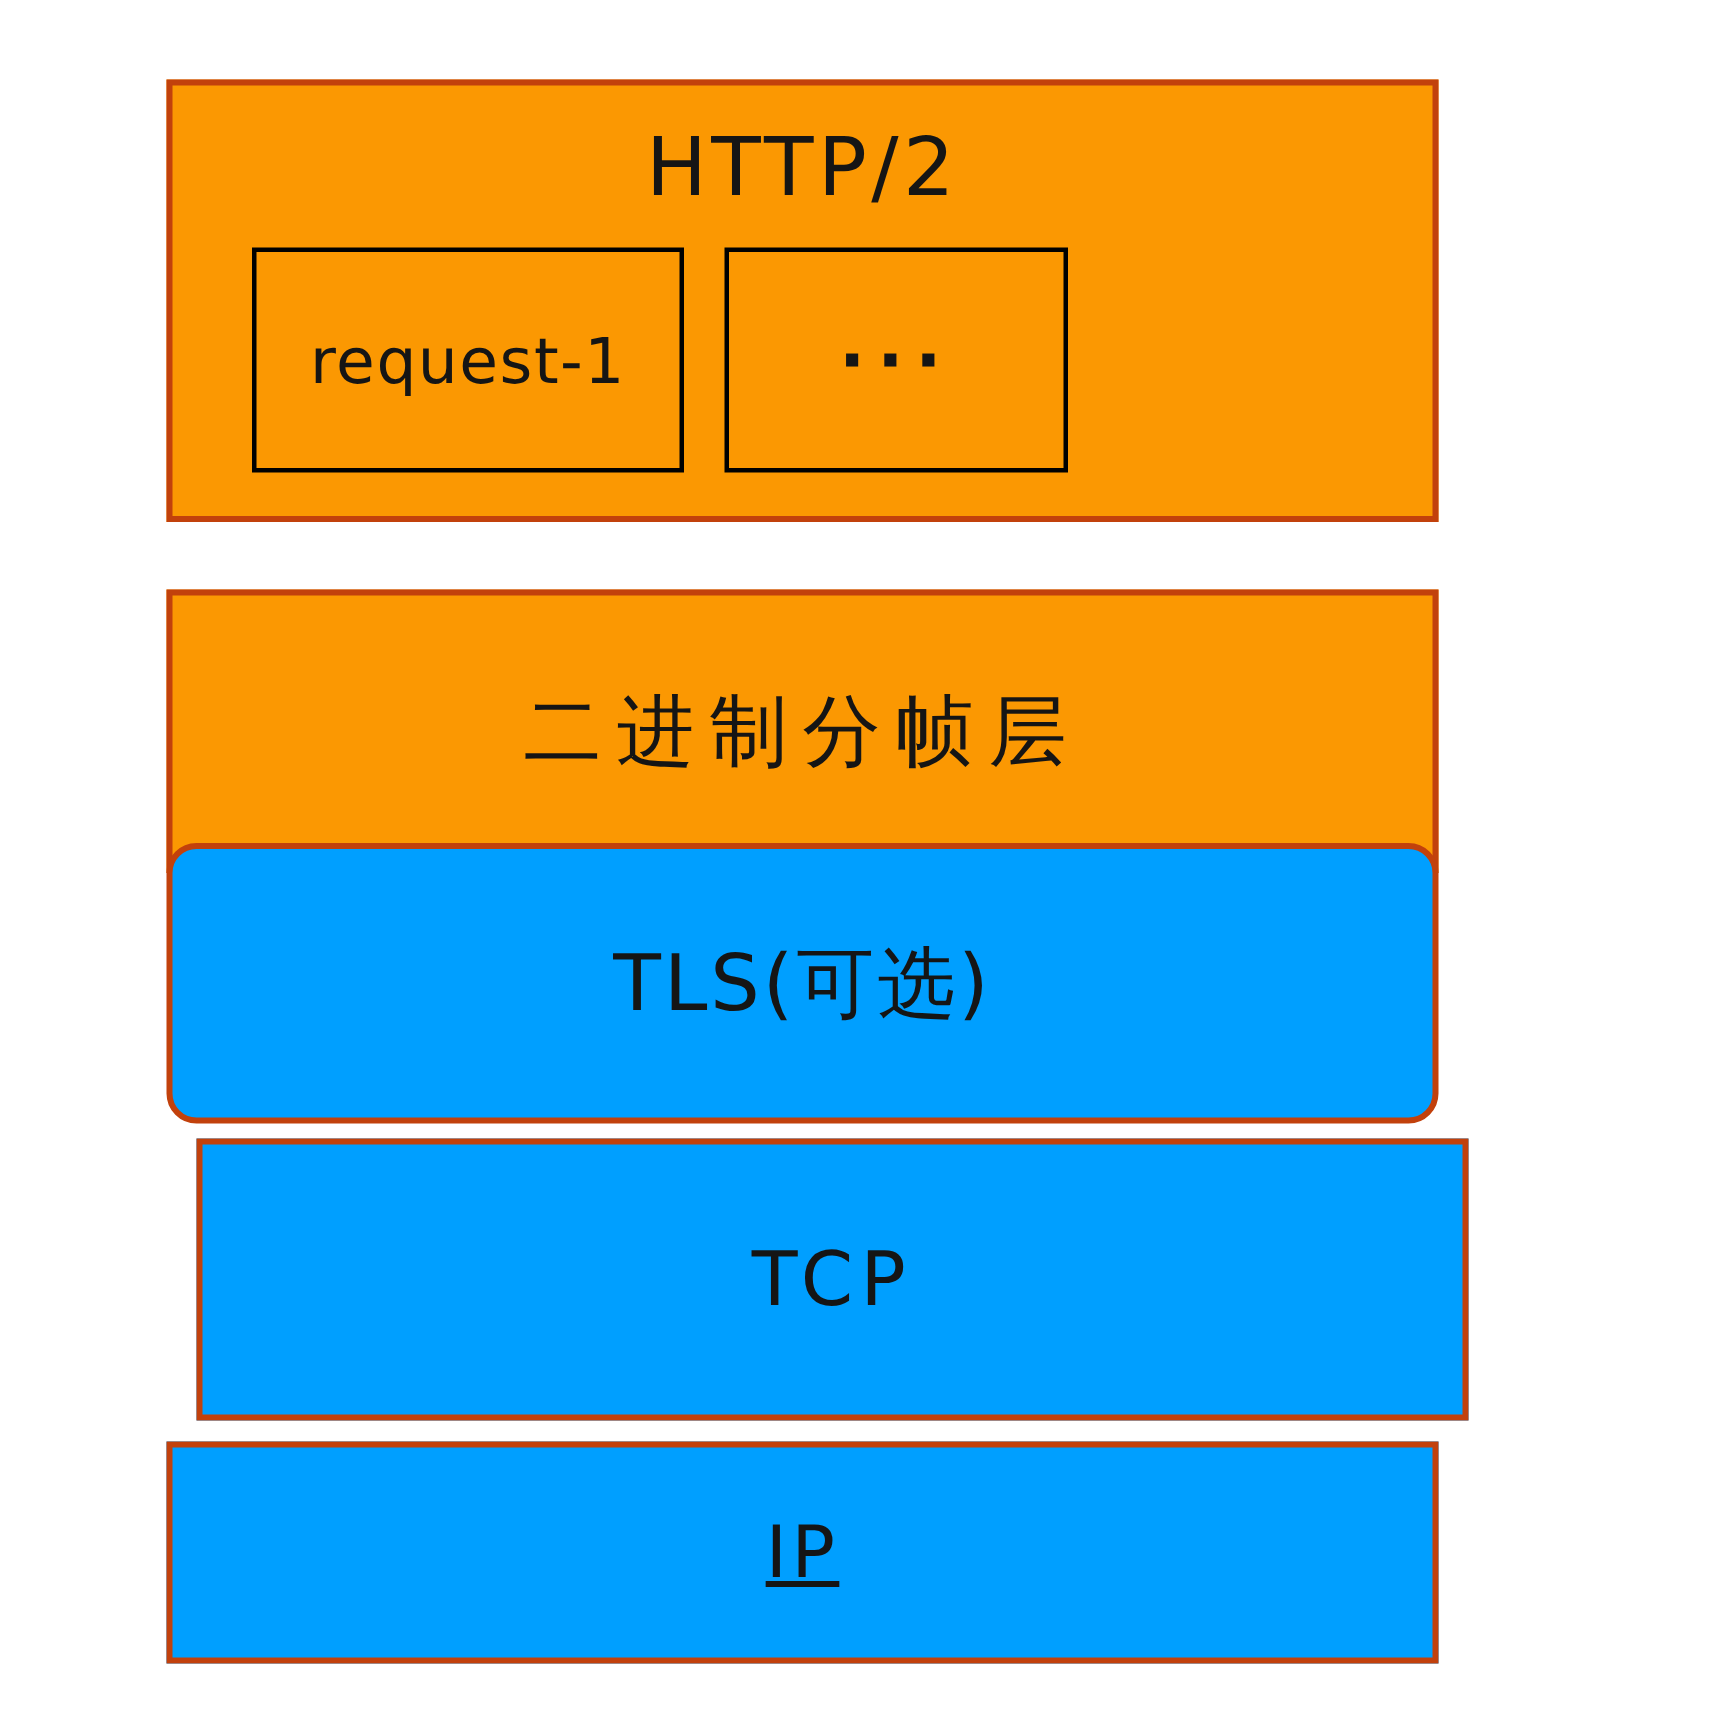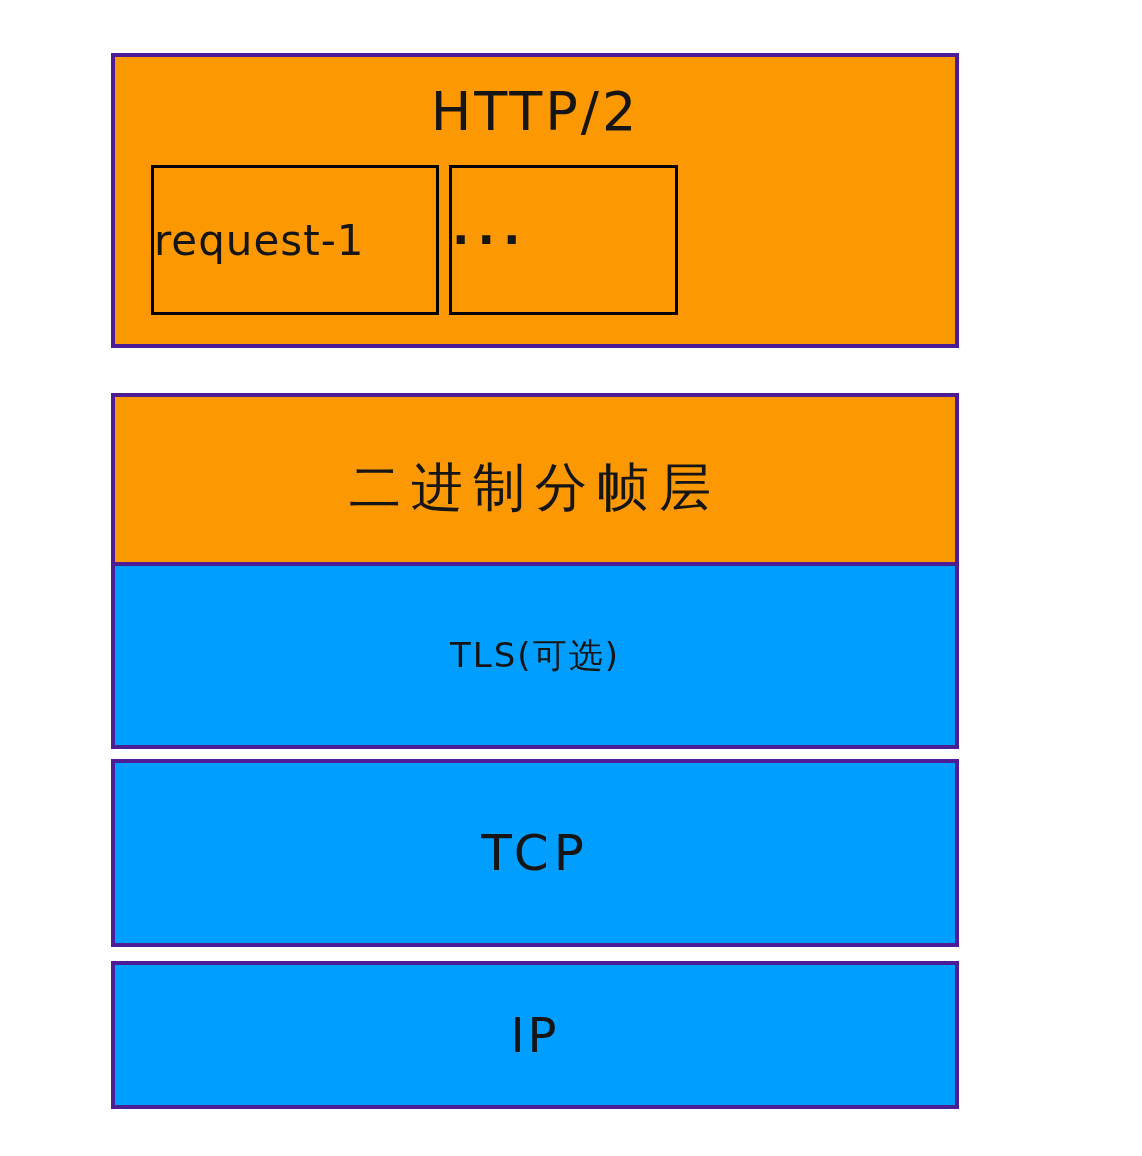--- a/index.html
+++ b/index.html
@@ -11,21 +11,21 @@
     width: 1142px;
     height: 1156px;
     position: relative;
     font-family: "DejaVu Sans", "Liberation Sans", sans-serif;
     color: #151515;
   }
   .layer {
     position: absolute;
     left: 111px;
     width: 848px;
-    border: 4px solid #4c1d95;
+    border: 4px solid #c2410c;
     box-sizing: border-box;
     display: flex;
     align-items: center;
     justify-content: center;
   }
   .layer-label {
     white-space: nowrap;
     letter-spacing: 2px;
   }
   
@@ -48,32 +48,33 @@
     height: 150px;
     display: flex;
     gap: 10px;
     padding: 0 36px;
   }
   .request-box {
     border: 3px solid #000000;
     box-sizing: border-box;
     display: flex;
     align-items: center;
-    justify-content: flex-start;
+    justify-content: center;
     font-size: 42px;
     letter-spacing: 1px;
     height: 150px;
+    margin-left: 17px;
   }
   .request-box.wide { width: 288px; }
   .request-box.narrow { width: 229px; }
   .request-box.dots { font-size: 46px; font-weight: bold; letter-spacing: 8px; }
 
   #binary-framing-layer { top: 361px; height: 189px; font-size: 52px; margin-top: 32px; }
   #binary-framing-layer .layer-label { letter-spacing: 10px; }
-  #tls-layer { top: 562px; height: 187px; font-size: 34px; }
+  #tls-layer { top: 562px; height: 187px; font-size: 52px; border-radius: 20px; }
   #tcp-layer { top: 759px; height: 188px; font-size: 50px; }
   #tcp-layer .layer-label { letter-spacing: 5px; }
   #ip-layer  { top: 961px; height: 148px; font-size: 48px; }
   #ip-layer .layer-label { letter-spacing: 3px; }
 </style>
 </head>
 <body>
 
 <div class="layer" id="http2-layer" style="background-color: rgb(251, 152, 2);">
   <div class="http2-title">HTTP/2</div>
@@ -88,19 +89,19 @@
 </div>
 
 <div class="layer" id="binary-framing-layer" style="background-color: rgb(251, 152, 2);">
   <span class="layer-label">二进制分帧层</span>
 </div>
 
 <div class="layer" id="tls-layer" style="background-color: rgb(0, 159, 255);">
   <span class="layer-label">TLS(可选)</span>
 </div>
 
-<div class="layer" id="tcp-layer" style="background-color: rgb(0, 159, 255);">
+<div class="layer" id="tcp-layer" style="background-color: rgb(0, 159, 255); margin-left: 20px;">
   <span class="layer-label">TCP</span>
 </div>
 
-<div class="layer" id="ip-layer" style="background-color: rgb(0, 159, 255);">
+<div class="layer" id="ip-layer" style="background-color: rgb(0, 159, 255); text-decoration: underline;">
   <span class="layer-label">IP</span>
 </div>
 
 </body></html>

